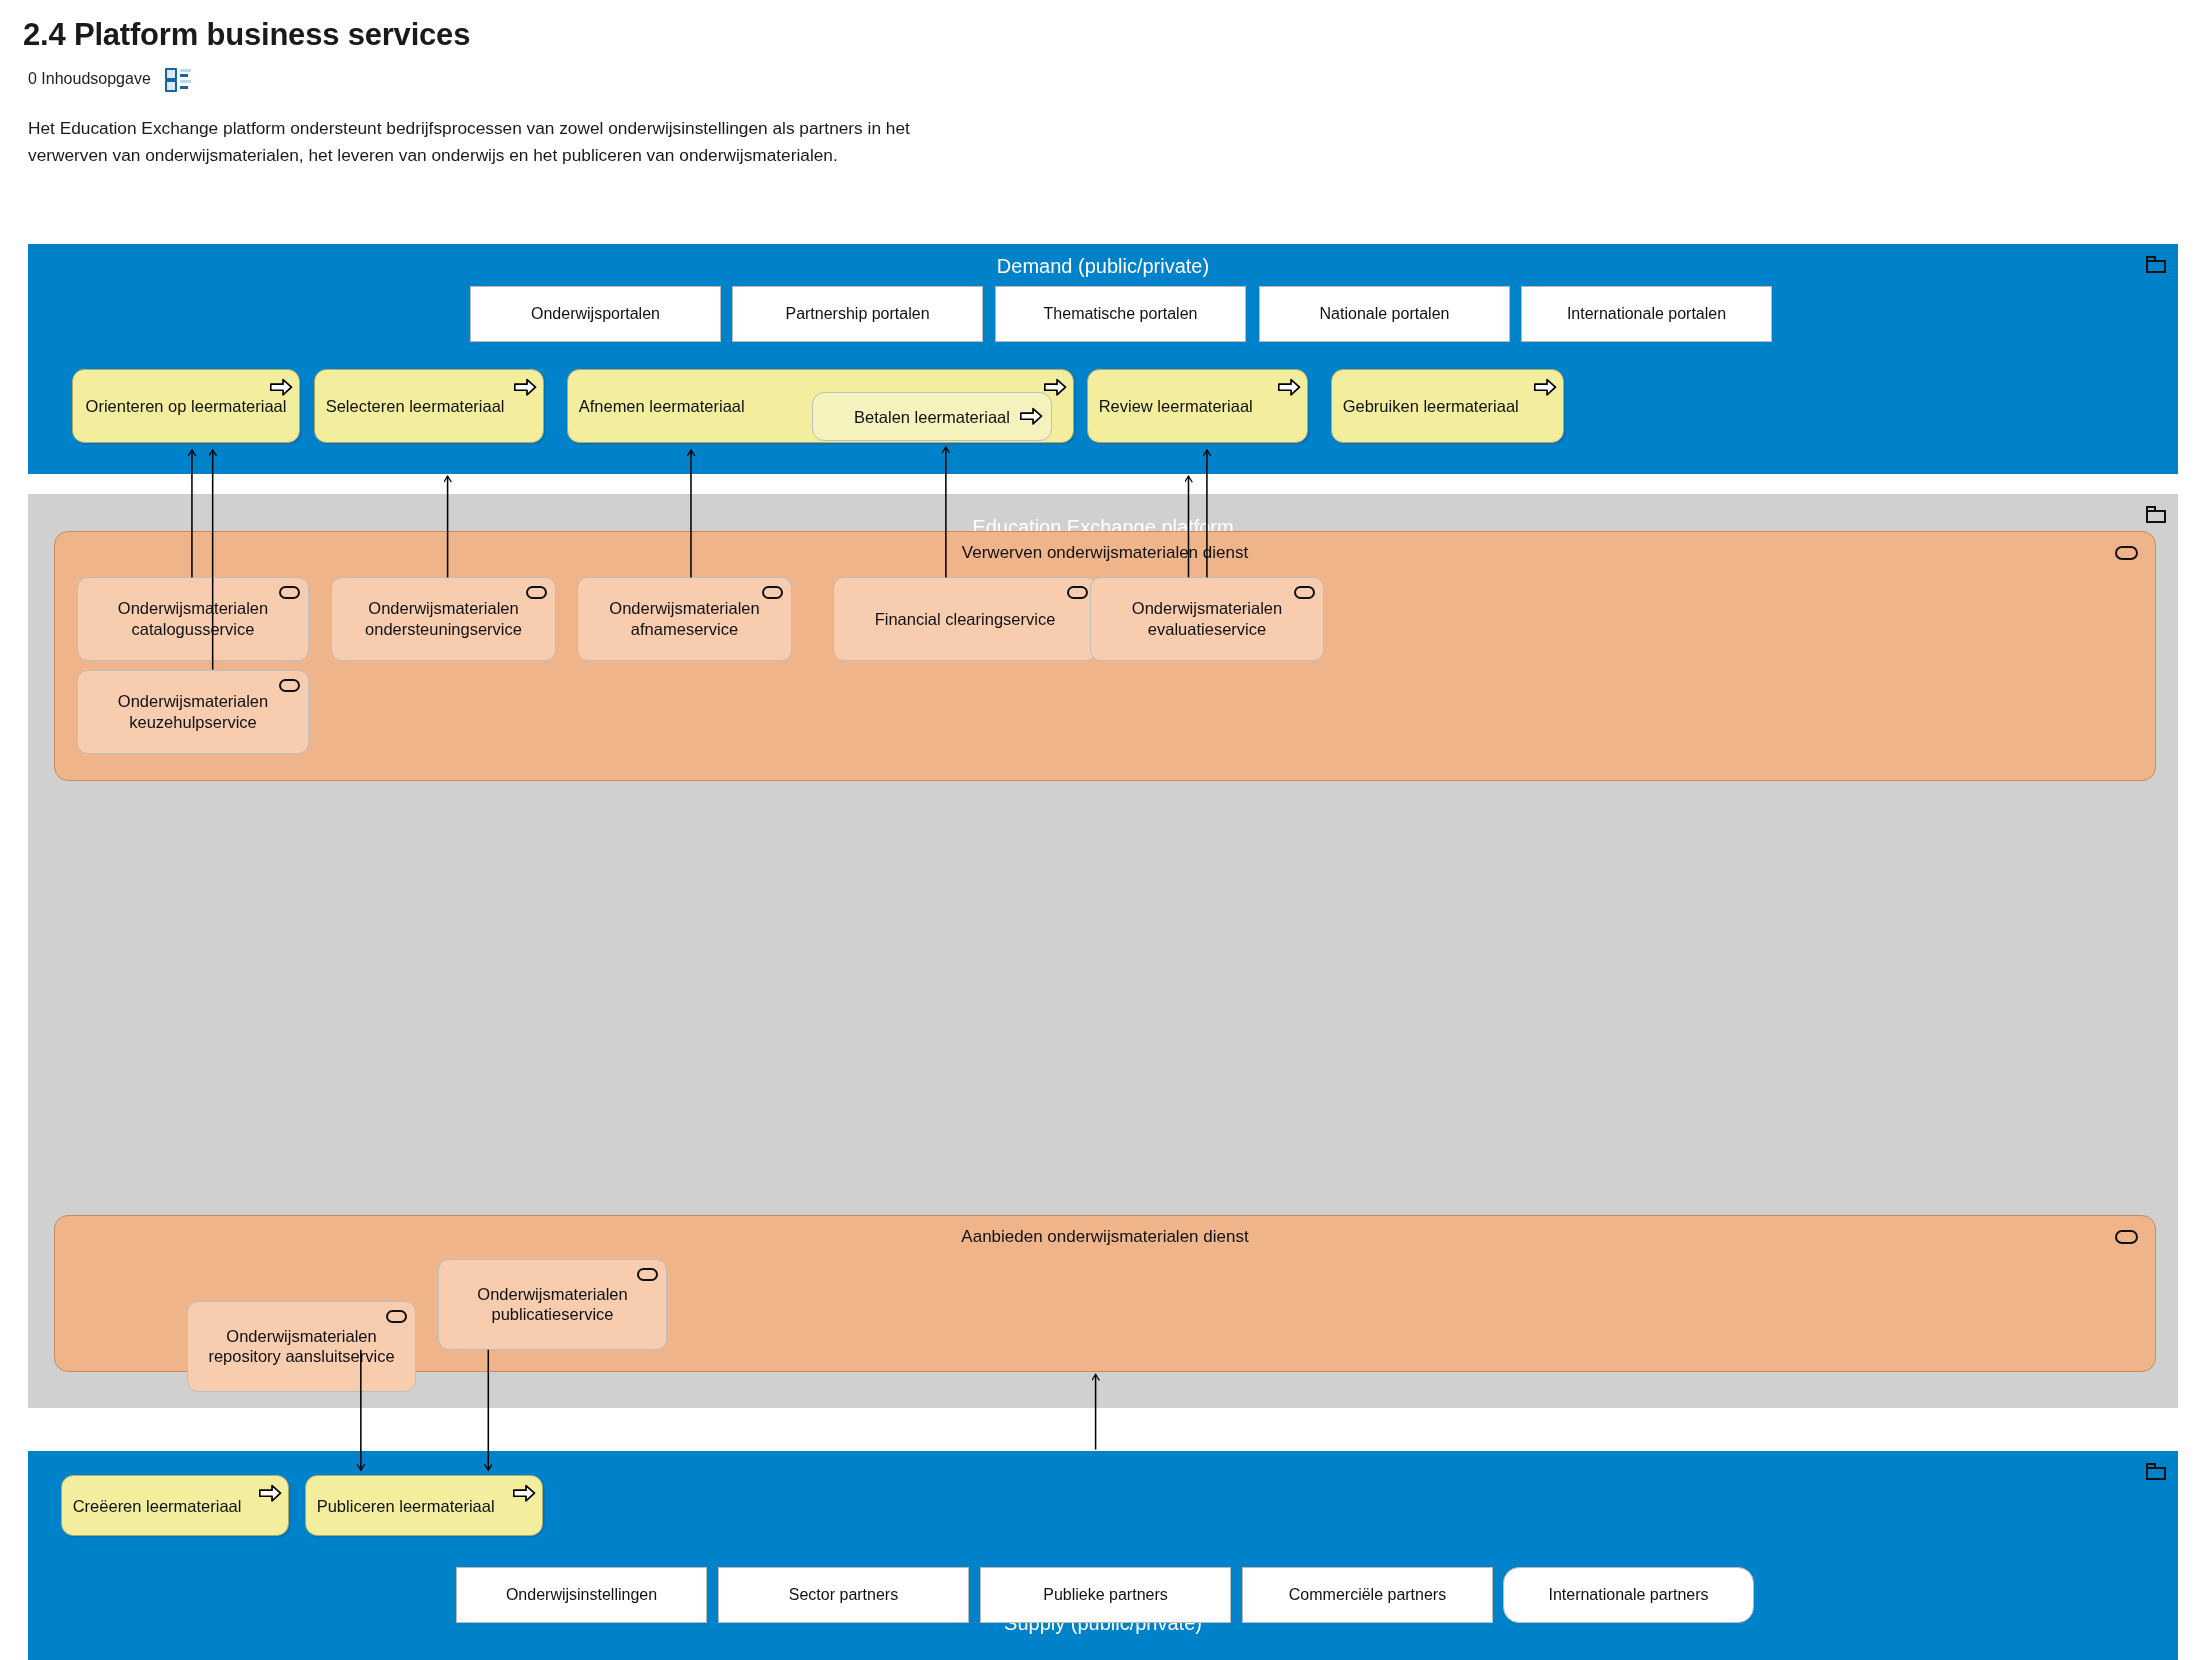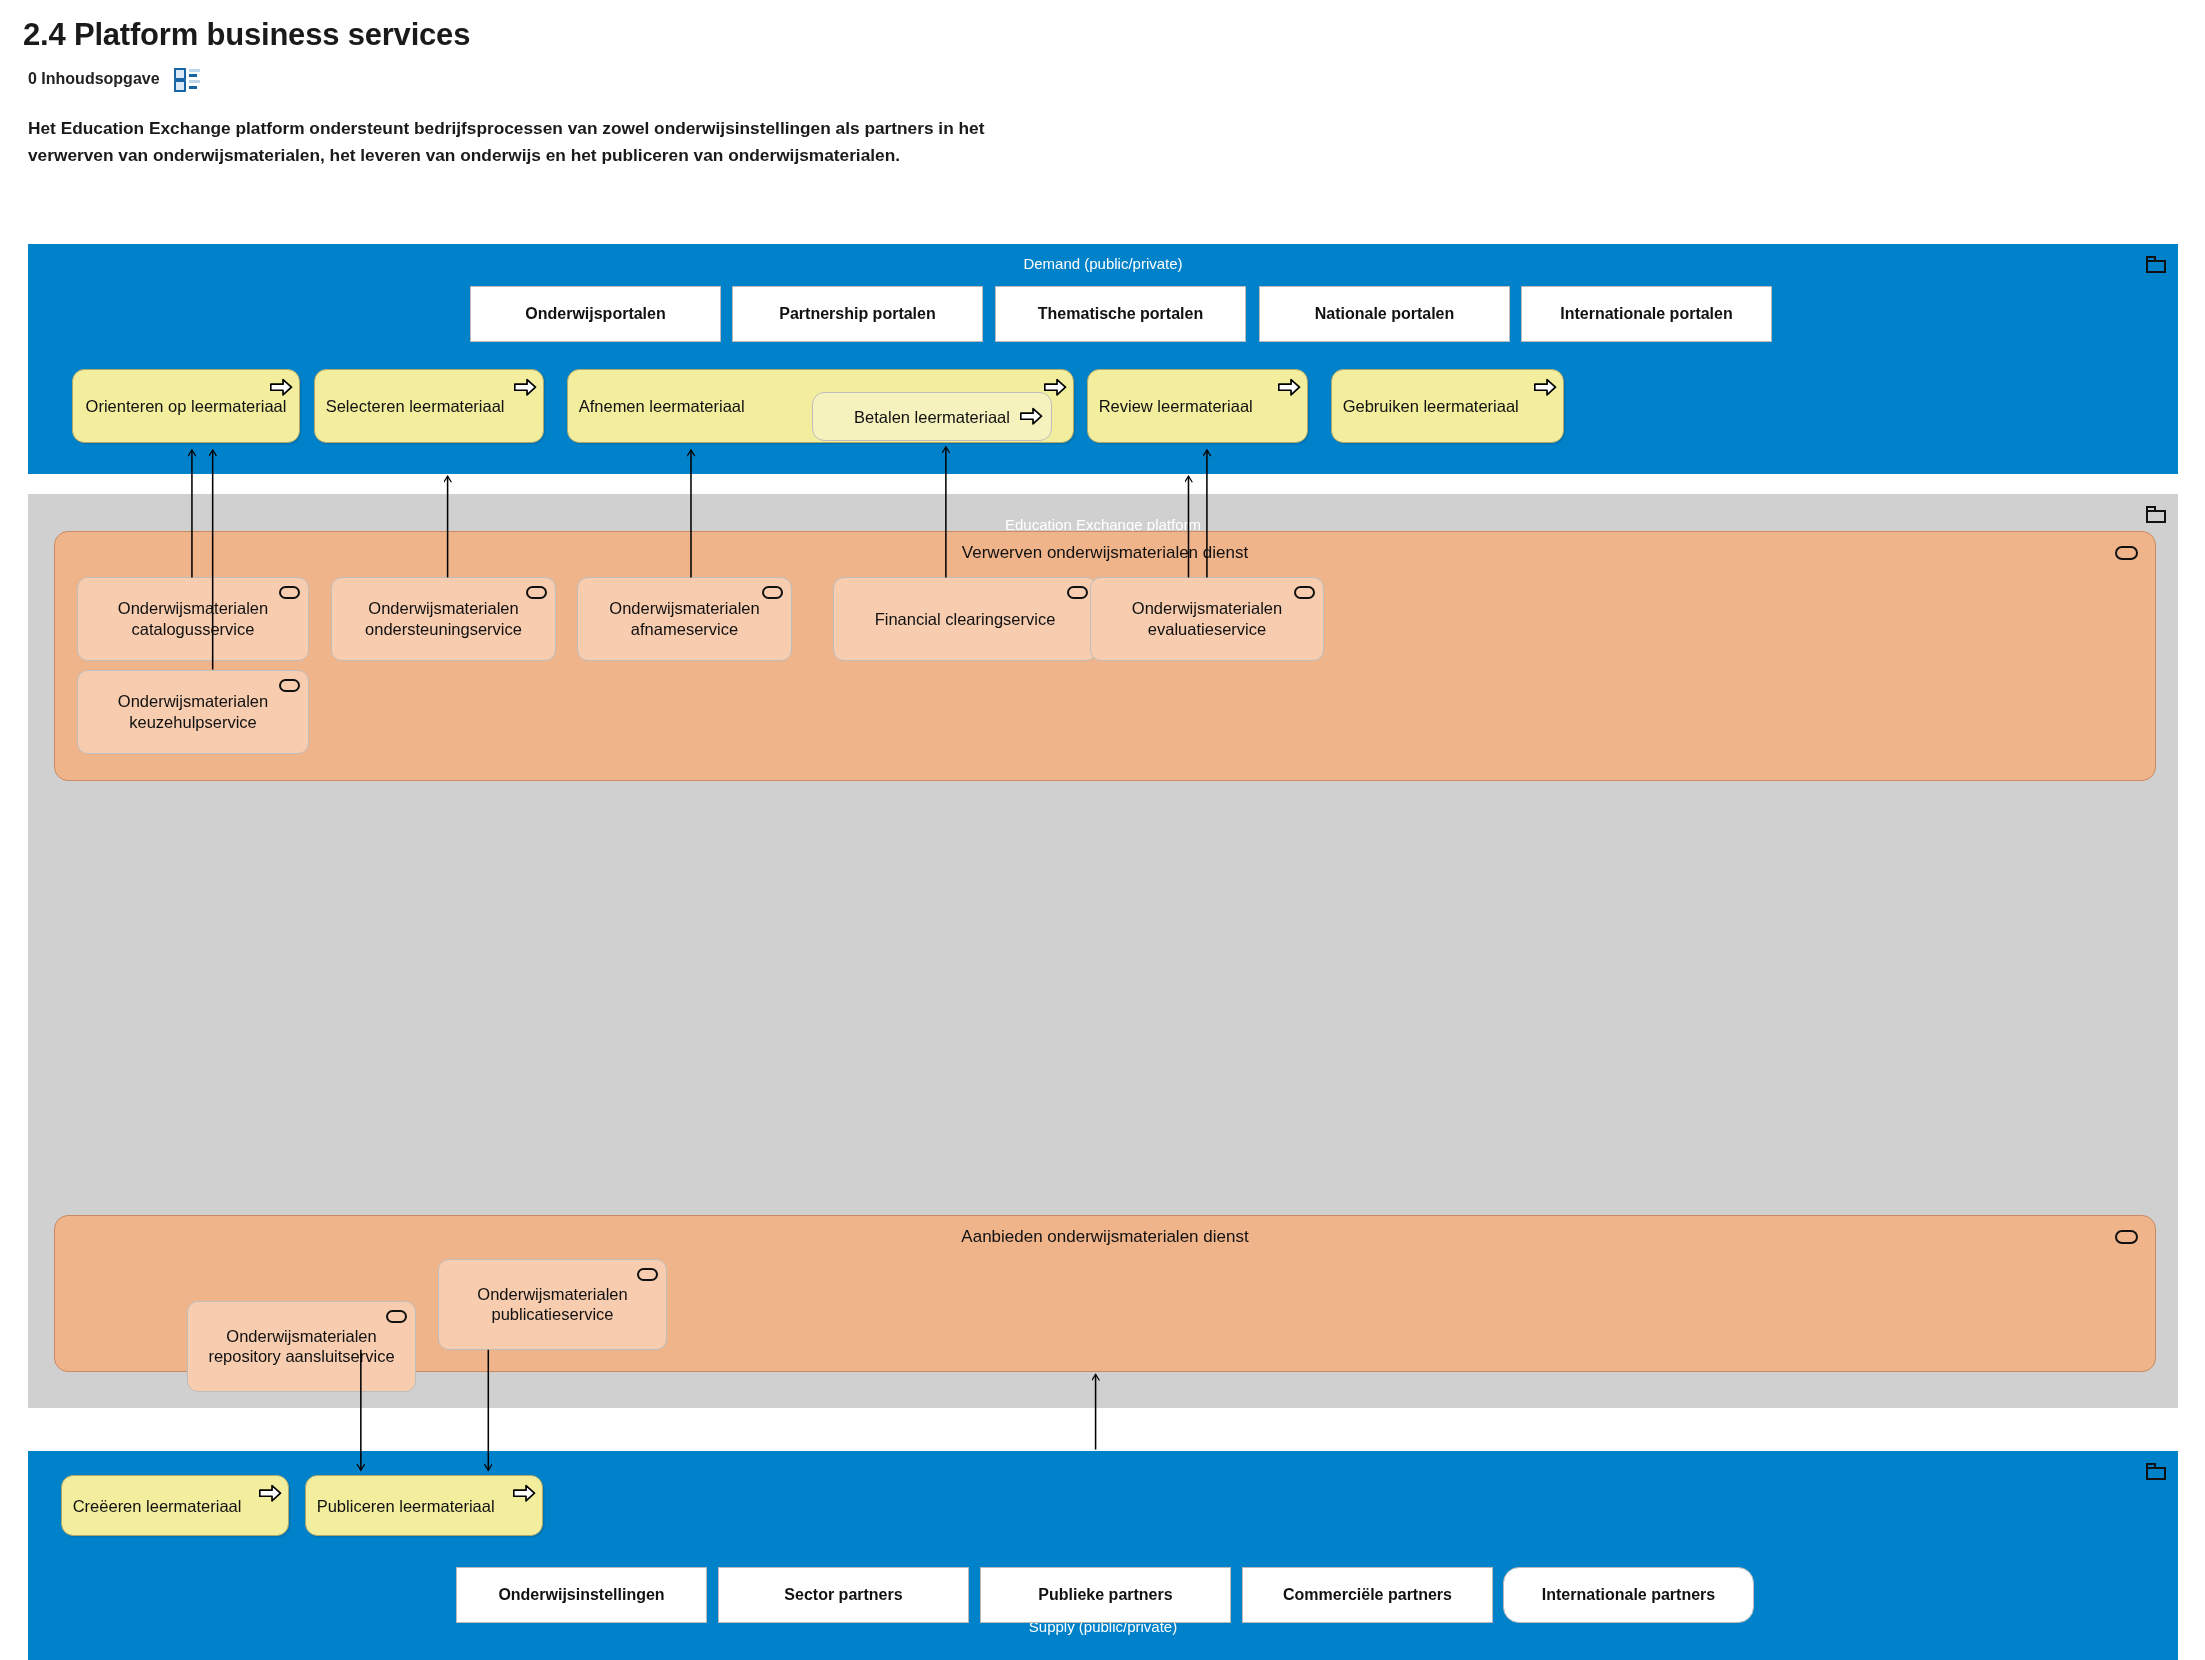--- a/index.html
+++ b/index.html
@@ -1,21 +1,21 @@
 <!DOCTYPE html>
 <html style="font-size:12.3px"><head>
 <meta charset="utf-8">
 <style>
   html,body{margin:0;padding:0;background:#ffffff;}
   body{
     width:2205px;height:1660px;position:relative;overflow:hidden;
     font-family:"Liberation Sans", sans-serif;
     -webkit-font-smoothing:antialiased;
   }
-  .abs{position:absolute;font-weight:bold;}
+  .abs{position:absolute;}
 
   
   #doc-title{
     left:23px;top:17px;
     font-size:31px;font-weight:bold;color:#1a1a1a;letter-spacing:-0.2px;
   }
   #toc-row{left:28px;top:68px;display:flex;align-items:center;gap:14px;}
   #toc-label{font-size:16px;color:#222;}
   .toc-icon{width:23px;height:21.5px;position:relative;display:block;}
   .toc-icon i{position:absolute;display:block;background:#1565a6;}
@@ -39,21 +39,21 @@
     left:28px;top:244px;width:2150px;height:230px;background:#0082CA;
   }
   .layer-platform{
     left:28px;top:494px;width:2150px;height:914px;background:#D0D0D0;
   }
   .layer-supply{
     left:28px;top:1451px;width:2150px;height:209px;background:#0082CA;
   }
   .layer-title{
     position:absolute;left:0;right:0;text-align:center;
-    font-size:15px;color:#ffffff;font-weight:normal;
+    font-size:20px;color:#ffffff;font-weight:normal;
   }
   .layer-title.top{top:10.7px;}
   .layer-title.bottom{bottom:25px;}
   .layer-title.platform{top:21.5px;}
 
   .group-icon{
     position:absolute;right:12.3px;top:12.3px;width:20px;height:17px;
   }
   .group-icon .tab{
     position:absolute;left:0;top:0;width:10px;height:4.6px;

